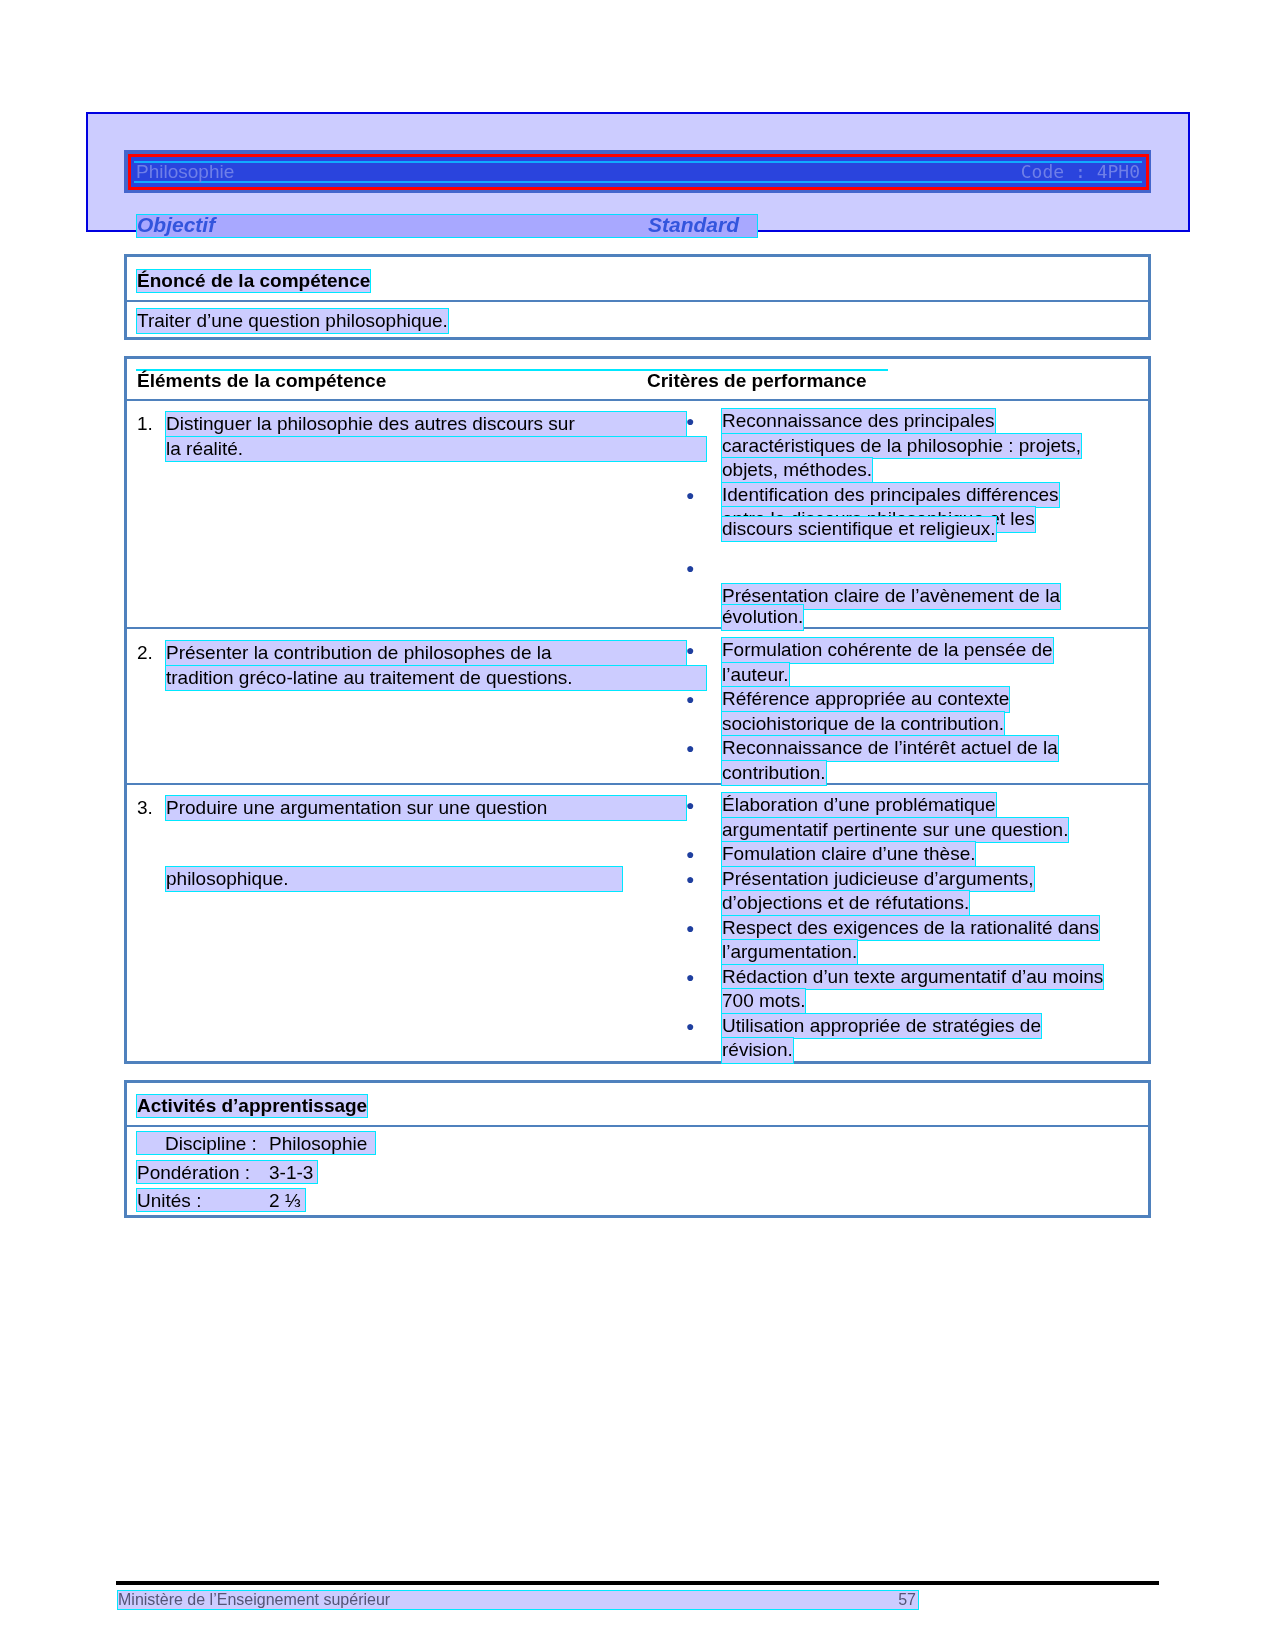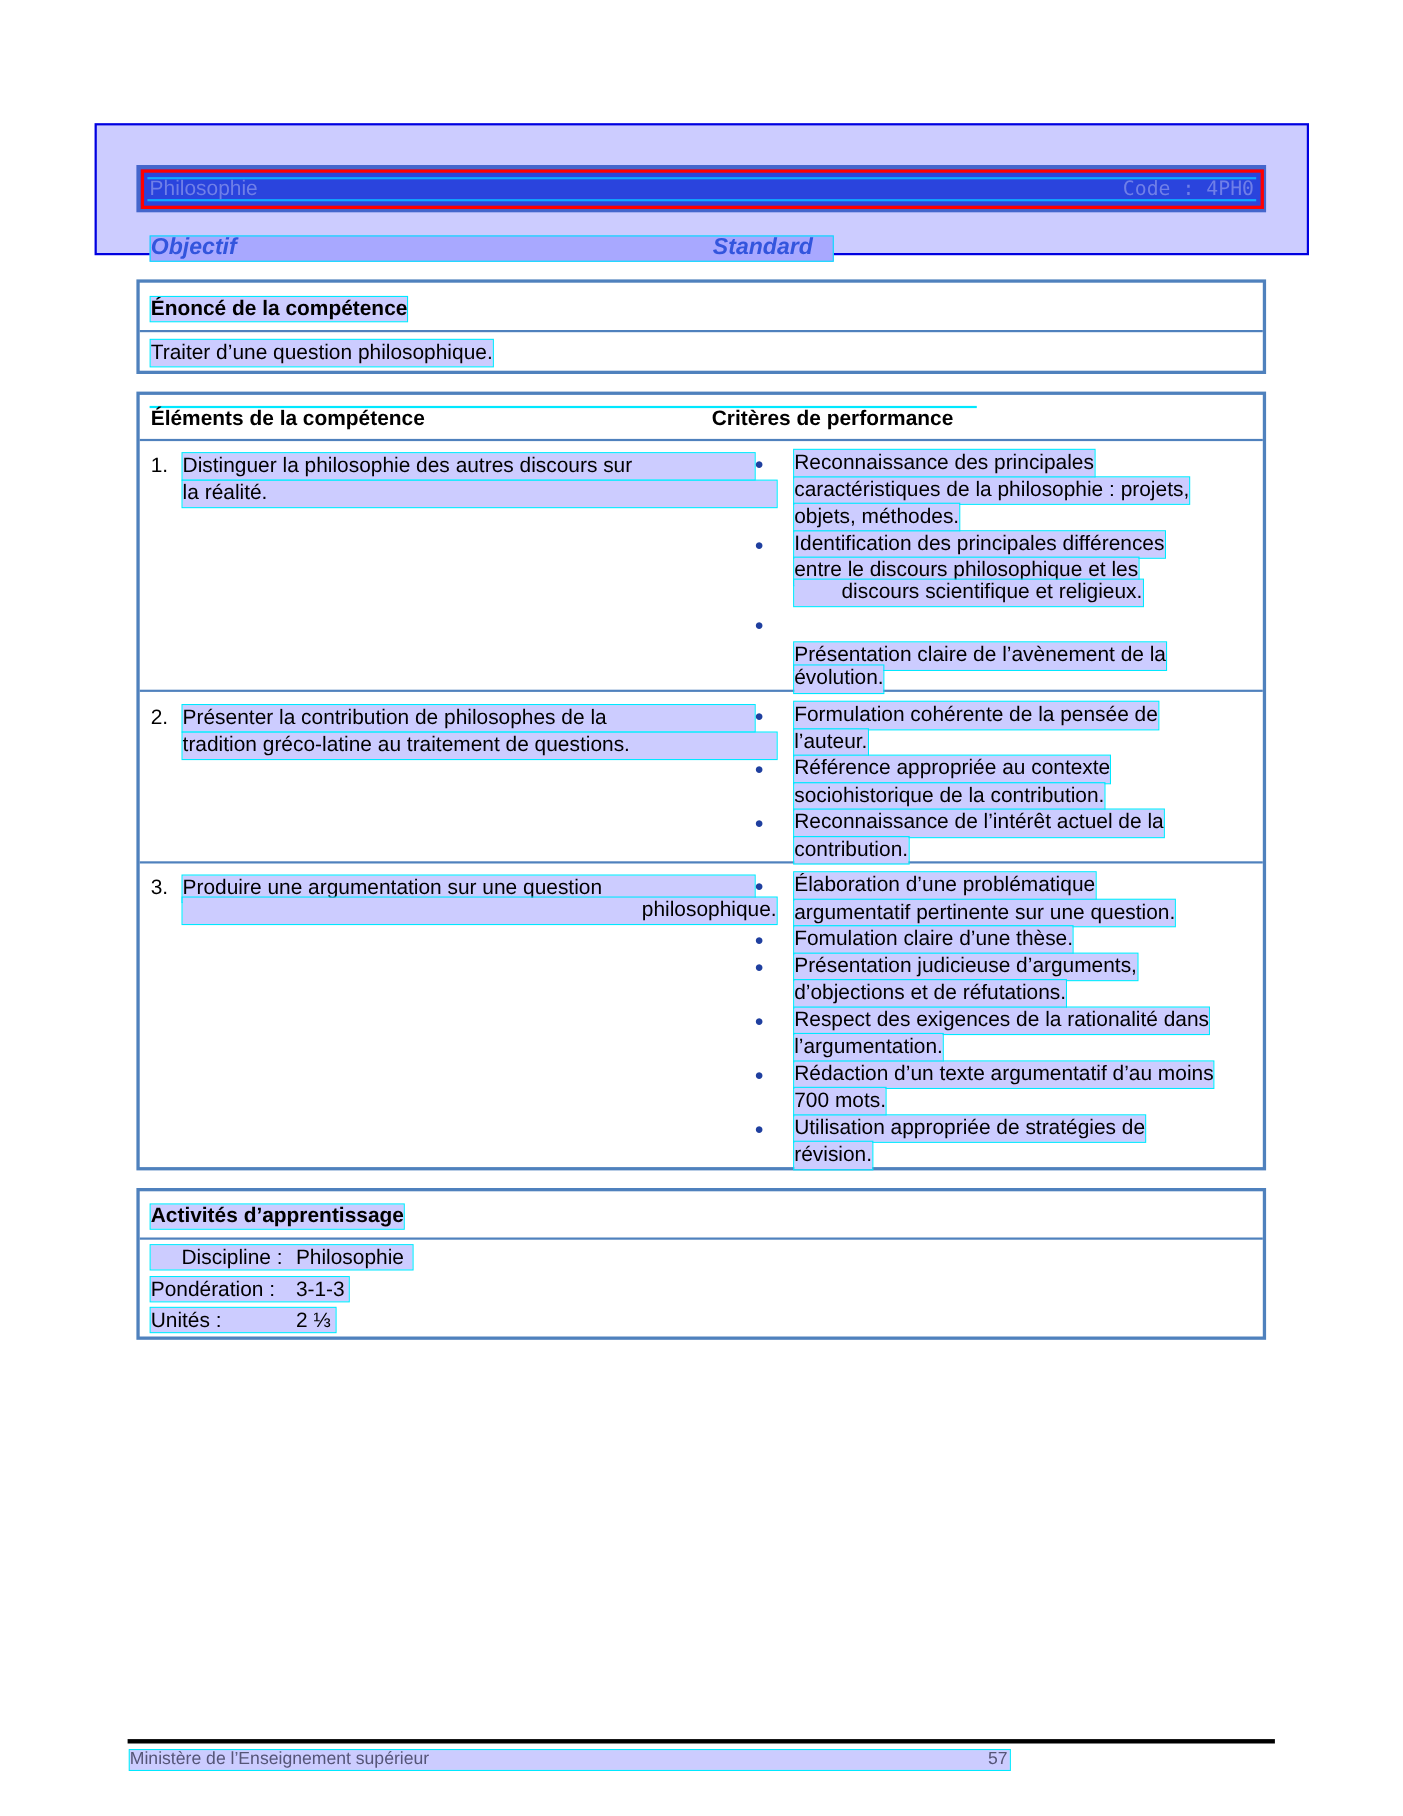--- a/index.html
+++ b/index.html
@@ -72,21 +72,21 @@
     <div class="abs crit" style="left: 686px; top: 409px; width: 460px; height: 73.5px;">
       <span class="bullet">●</span>
       <span class="ctext hl" style="top: 0px; width: auto;">Reconnaissance des principales</span>
       <span class="ctext hl" style="top: 24.5px; width: auto;">caractéristiques de la philosophie : projets,</span>
       <span class="ctext hl" style="top: 49px; width: auto;">objets, méthodes.</span>
     </div>
     <div class="abs crit" style="left: 686px; top: 482.5px; width: 460px; height: 73.5px;">
       <span class="bullet">●</span>
       <span class="ctext hl" style="top: 0px; width: auto;">Identification des principales différences</span>
       <span class="ctext hl" style="top: 24.5px; width: auto;">entre le discours philosophique et les</span>
-      <span class="ctext hl" style="top: 44px; width: auto; padding-left: 43px;">discours scientifique et religieux.</span>
+      <span class="ctext hl" style="top: 34px; width: auto;">discours scientifique et religieux.</span>
     </div>
     <div class="abs crit" style="left: 686px; top: 556px; width: 460px; height: 73.5px;">
       <span class="bullet">●</span>
       <span class="ctext hl" style="top: 0px; width: auto; margin-top: 28px;">Présentation claire de l’avènement de la</span>
       <span class="ctext hl" style="top: 49px; width: auto;">évolution.</span>
     </div>
     <div class="abs tx" style="left: 137px; top: 641px;">2.</div>
     <div class="abs tx hl" style="left: 166px; top: 641px; width: 520px;">Présenter la contribution de philosophes de la</div>
     <div class="abs tx hl" style="left: 166px; top: 665.5px; width: 540px;">tradition gréco-latine au traitement de questions.</div>
     <div class="abs crit" style="left: 686px; top: 638px; width: 460px; height: 49px;">
@@ -99,21 +99,21 @@
       <span class="ctext hl" style="top: 0px; width: auto;">Référence appropriée au contexte</span>
       <span class="ctext hl" style="top: 24.5px; width: auto;">sociohistorique de la contribution.</span>
     </div>
     <div class="abs crit" style="left: 686px; top: 736px; width: 460px; height: 49px;">
       <span class="bullet">●</span>
       <span class="ctext hl" style="top: 0px; width: auto;">Reconnaissance de l’intérêt actuel de la</span>
       <span class="ctext hl" style="top: 24.5px; width: auto;">contribution.</span>
     </div>
     <div class="abs tx" style="left: 137px; top: 796px;">3.</div>
     <div class="abs tx hl" style="left: 166px; top: 796px; width: 520px;">Produire une argumentation sur une question</div>
-    <div class="abs tx hl" style="left: 166px; top: 816px; width: 540px; text-align: right;">philosophique.</div>
+    <div class="abs tx hl" style="left: 166px; top: 867px; width: 456px;">philosophique.</div>
     <div class="abs crit" style="left: 686px; top: 793px; width: 460px; height: 49px;">
       <span class="bullet">●</span>
       <span class="ctext hl" style="top: 0px; width: auto;">Élaboration d’une problématique</span>
       <span class="ctext hl" style="top: 24.5px; width: auto;">argumentatif pertinente sur une question.</span>
     </div>
     <div class="abs crit" style="left: 686px; top: 842px; width: 460px; height: 24.5px;">
       <span class="bullet">●</span>
       <span class="ctext hl" style="top: 0px; width: auto;">Fomulation claire d’une thèse.</span>
     </div>
     <div class="abs crit" style="left: 686px; top: 866.5px; width: 460px; height: 49px;">

